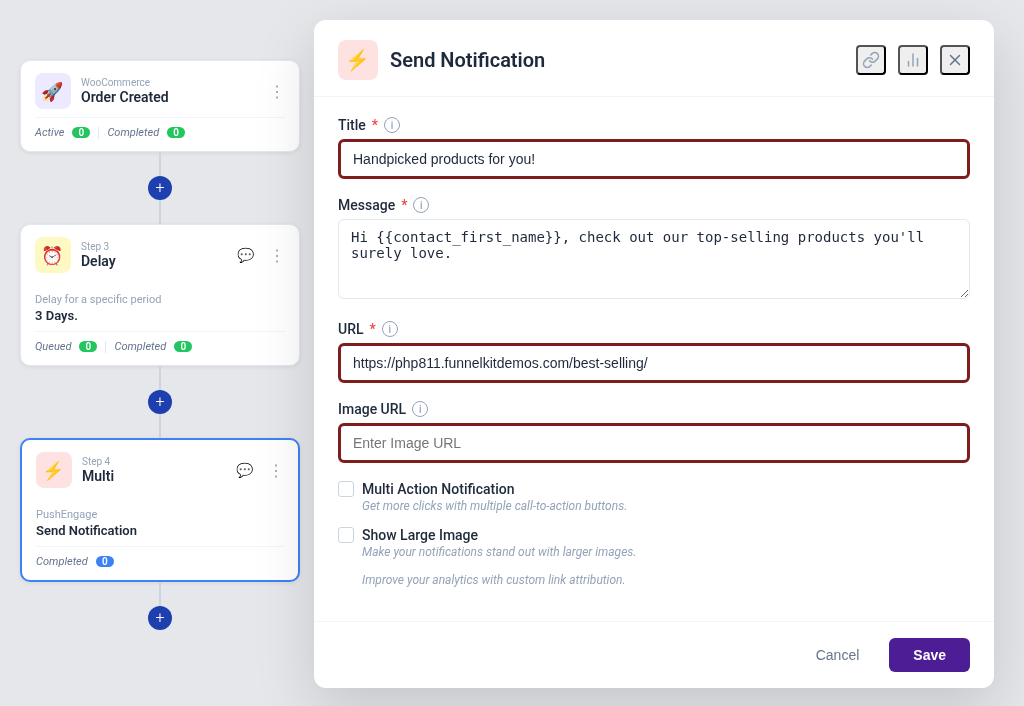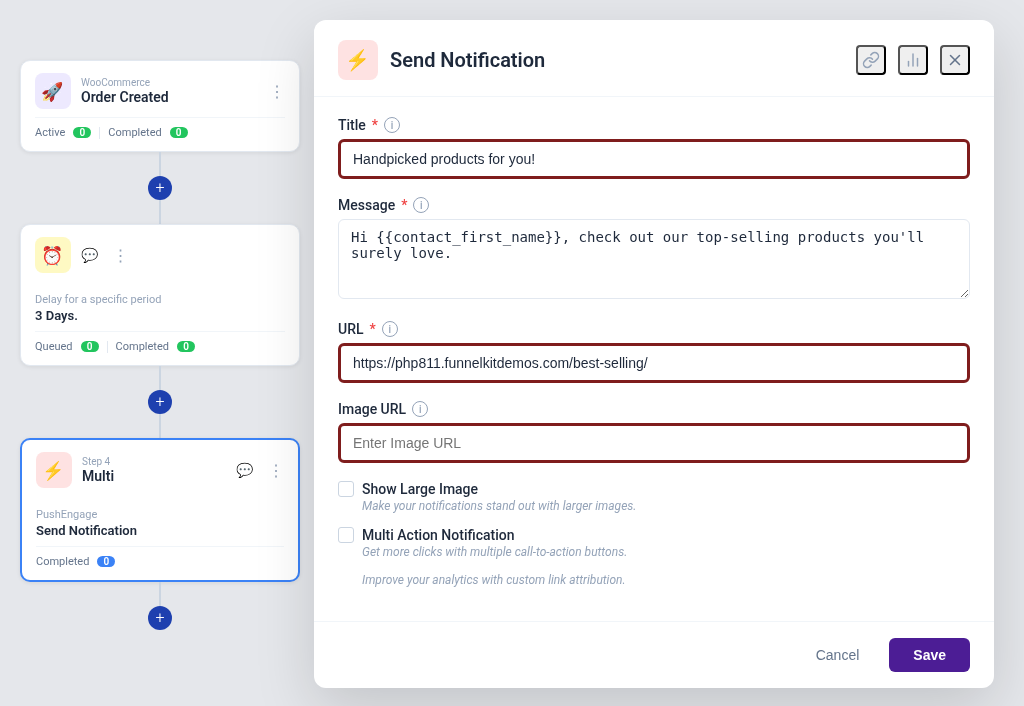--- a/index.html
+++ b/index.html
@@ -100,20 +100,21 @@
       padding-top: 8px;
       border-top: 1px solid #f1f5f9;
     }
 
     .status-badge {
       display: flex;
       align-items: center;
       gap: 4px;
       font-size: 11px;
       color: #64748b;
+      font-style: italic;
     }
 
     .badge-count {
       background: #22c55e;
       color: #fff;
       border-radius: 10px;
       padding: 0 6px;
       font-size: 10px;
       font-weight: 600;
       min-width: 18px;
@@ -384,20 +385,24 @@
 
   <div class="connector-block">
     <div class="connector-line"></div>
     <div class="plus-circle">+</div>
     <div class="connector-line"></div>
   </div>
 
   <div class="workflow-node">
     <div class="node-header">
       <div class="node-icon yellow">⏰</div>
+      <div class="node-title-area">
+        <div class="node-subtitle">Step 3</div>
+        <div class="node-title">Delay</div>
+      </div>
       <span class="node-comment-icon">💬</span>
       <span class="node-menu">⋮</span>
     </div>
     <div class="node-desc">Delay for a specific period</div>
     <div class="node-desc-bold">3 Days.</div>
     <div class="node-footer">
       <span class="status-badge">Queued</span>
       <span class="badge-count">0</span>
       <div class="status-sep"></div>
       <span class="status-badge">Completed</span>
@@ -495,32 +500,32 @@
     <div class="form-field">
       <div class="field-label">
         <span>Image URL</span>
         <span class="info-icon">i</span>
       </div>
       <input type="text" class="form-input" placeholder="Enter Image URL" style="">
     </div>
 
     <div class="checkbox-row">
       <div class="checkbox-label-row">
+        <input type="checkbox" class="checkbox-input" id="cb-multi-action" style="">
+        <label class="checkbox-text" for="cb-multi-action">Multi Action Notification</label>
+      </div>
+      <div class="checkbox-desc">Get more clicks with multiple call-to-action buttons.</div>
+    </div>
+
+    <div class="checkbox-row">
+      <div class="checkbox-label-row">
         <input type="checkbox" class="checkbox-input" id="cb-large-image" style="">
         <label class="checkbox-text" for="cb-large-image">Show Large Image</label>
       </div>
       <div class="checkbox-desc">Make your notifications stand out with larger images.</div>
-    </div>
-
-    <div class="checkbox-row">
-      <div class="checkbox-label-row">
-        <input type="checkbox" class="checkbox-input" id="cb-multi-action" style="">
-        <label class="checkbox-text" for="cb-multi-action">Multi Action Notification</label>
-      </div>
-      <div class="checkbox-desc">Get more clicks with multiple call-to-action buttons.</div>
     </div>
 
     <div class="checkbox-row">
       <div class="checkbox-desc">Improve your analytics with custom link attribution.</div>
     </div>
 
   </div>
 
   <div class="modal-footer">
     <button class="btn-cancel">Cancel</button>

